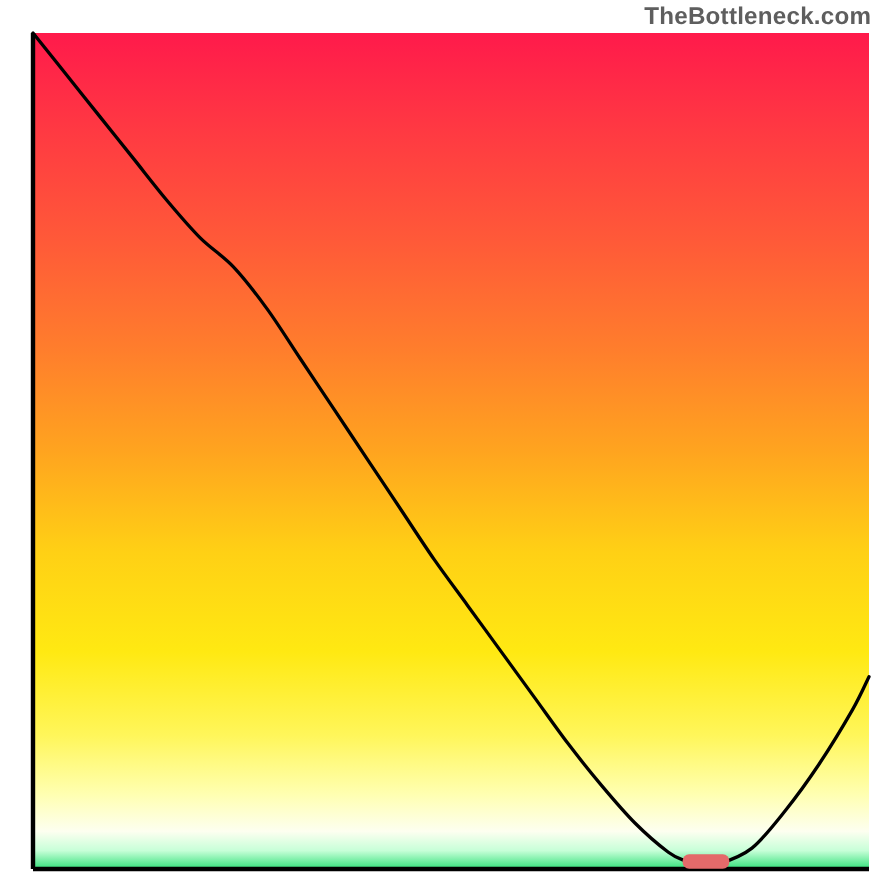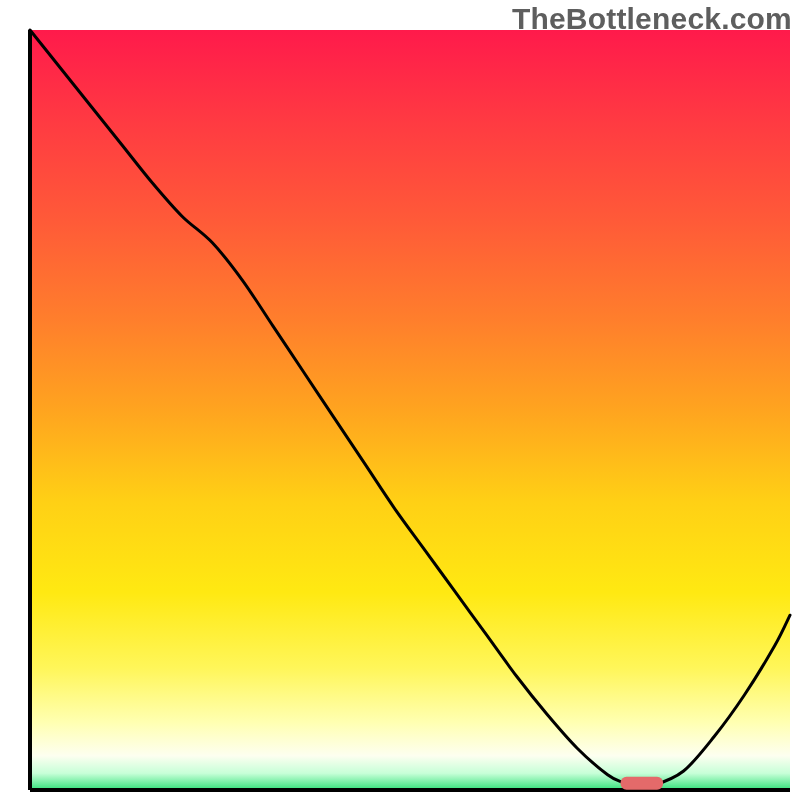--- a/index.html
+++ b/index.html
@@ -12,21 +12,21 @@
   }
   .chart-container {
     position: relative;
     width: 800px;
     height: 800px;
   }
   .watermark {
     position: absolute;
     top: 2px;
     right: 8px;
-    font-size: 30px;
+    font-size: 22px;
     font-weight: 600;
     color: #5e5e5e;
     letter-spacing: 0.2px;
     z-index: 10;
   }
   svg.plot {
     position: absolute;
     left: 0;
     top: 0;
   }

